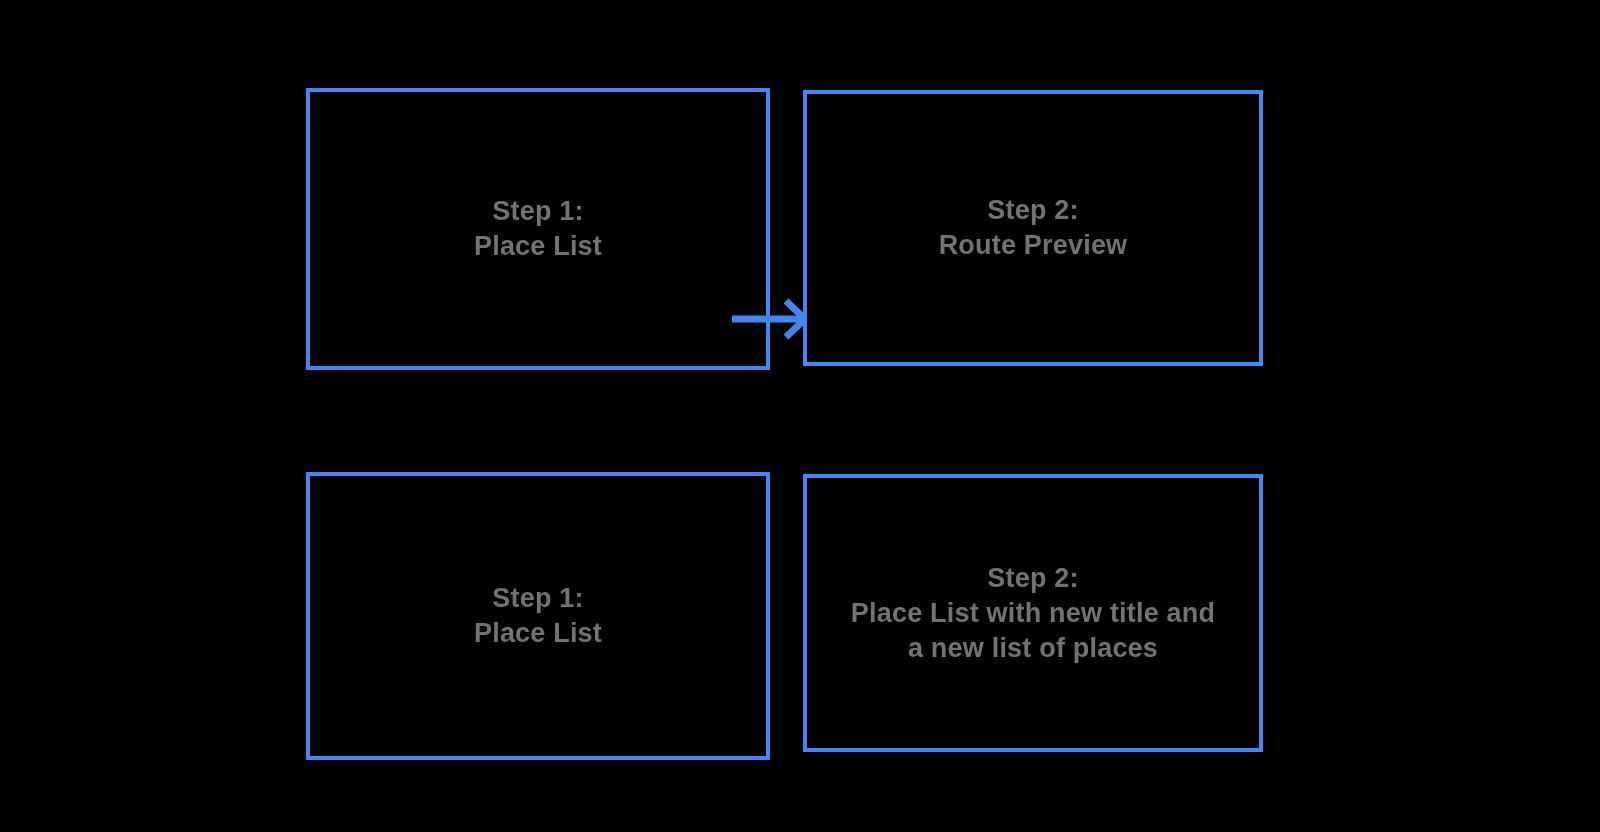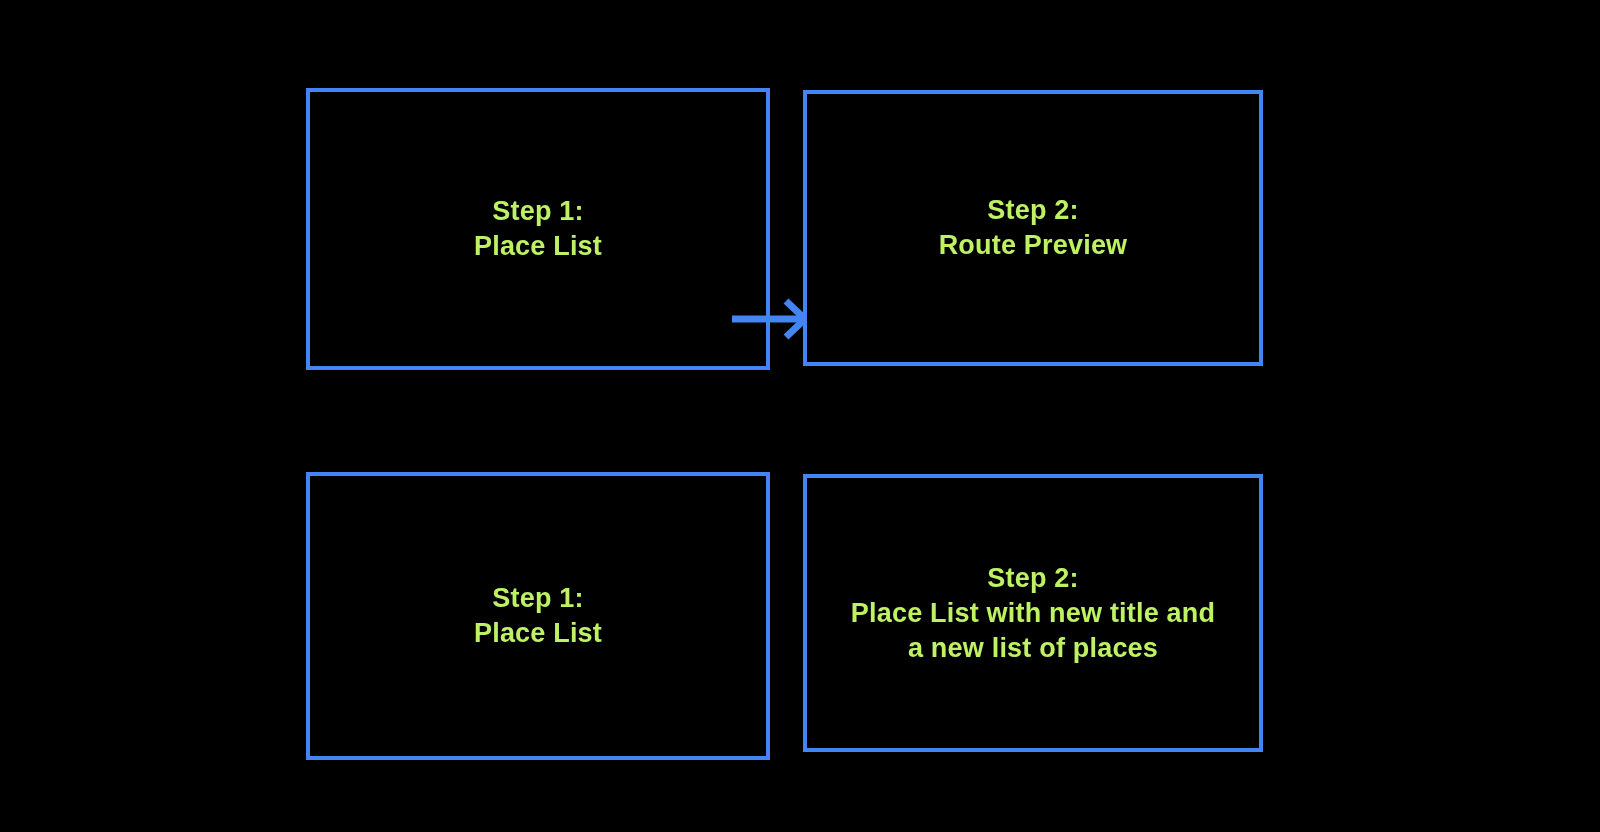--- a/index.html
+++ b/index.html
@@ -44,21 +44,21 @@
 
   
   #row-1 .box-left  { left: 306px; top: 0px;  width: 464px; height: 282px; }
   #row-1 .box-right { left: 803px; top: 2px;  width: 460px; height: 276px; }
 
   
   #row-2 .box-left  { left: 306px; top: 0px;  width: 464px; height: 288px; }
   #row-2 .box-right { left: 803px; top: 2px;  width: 460px; height: 278px; }
 
   .box-label {
-    color: #bef264;
+    color: #737373;
     font-size: 27px;
     font-weight: 700;
     line-height: 35px;
     letter-spacing: 0.2px;
     white-space: pre-line;
     padding: 0 14px;
   }
 
   .flow-arrow {
     position: absolute;

